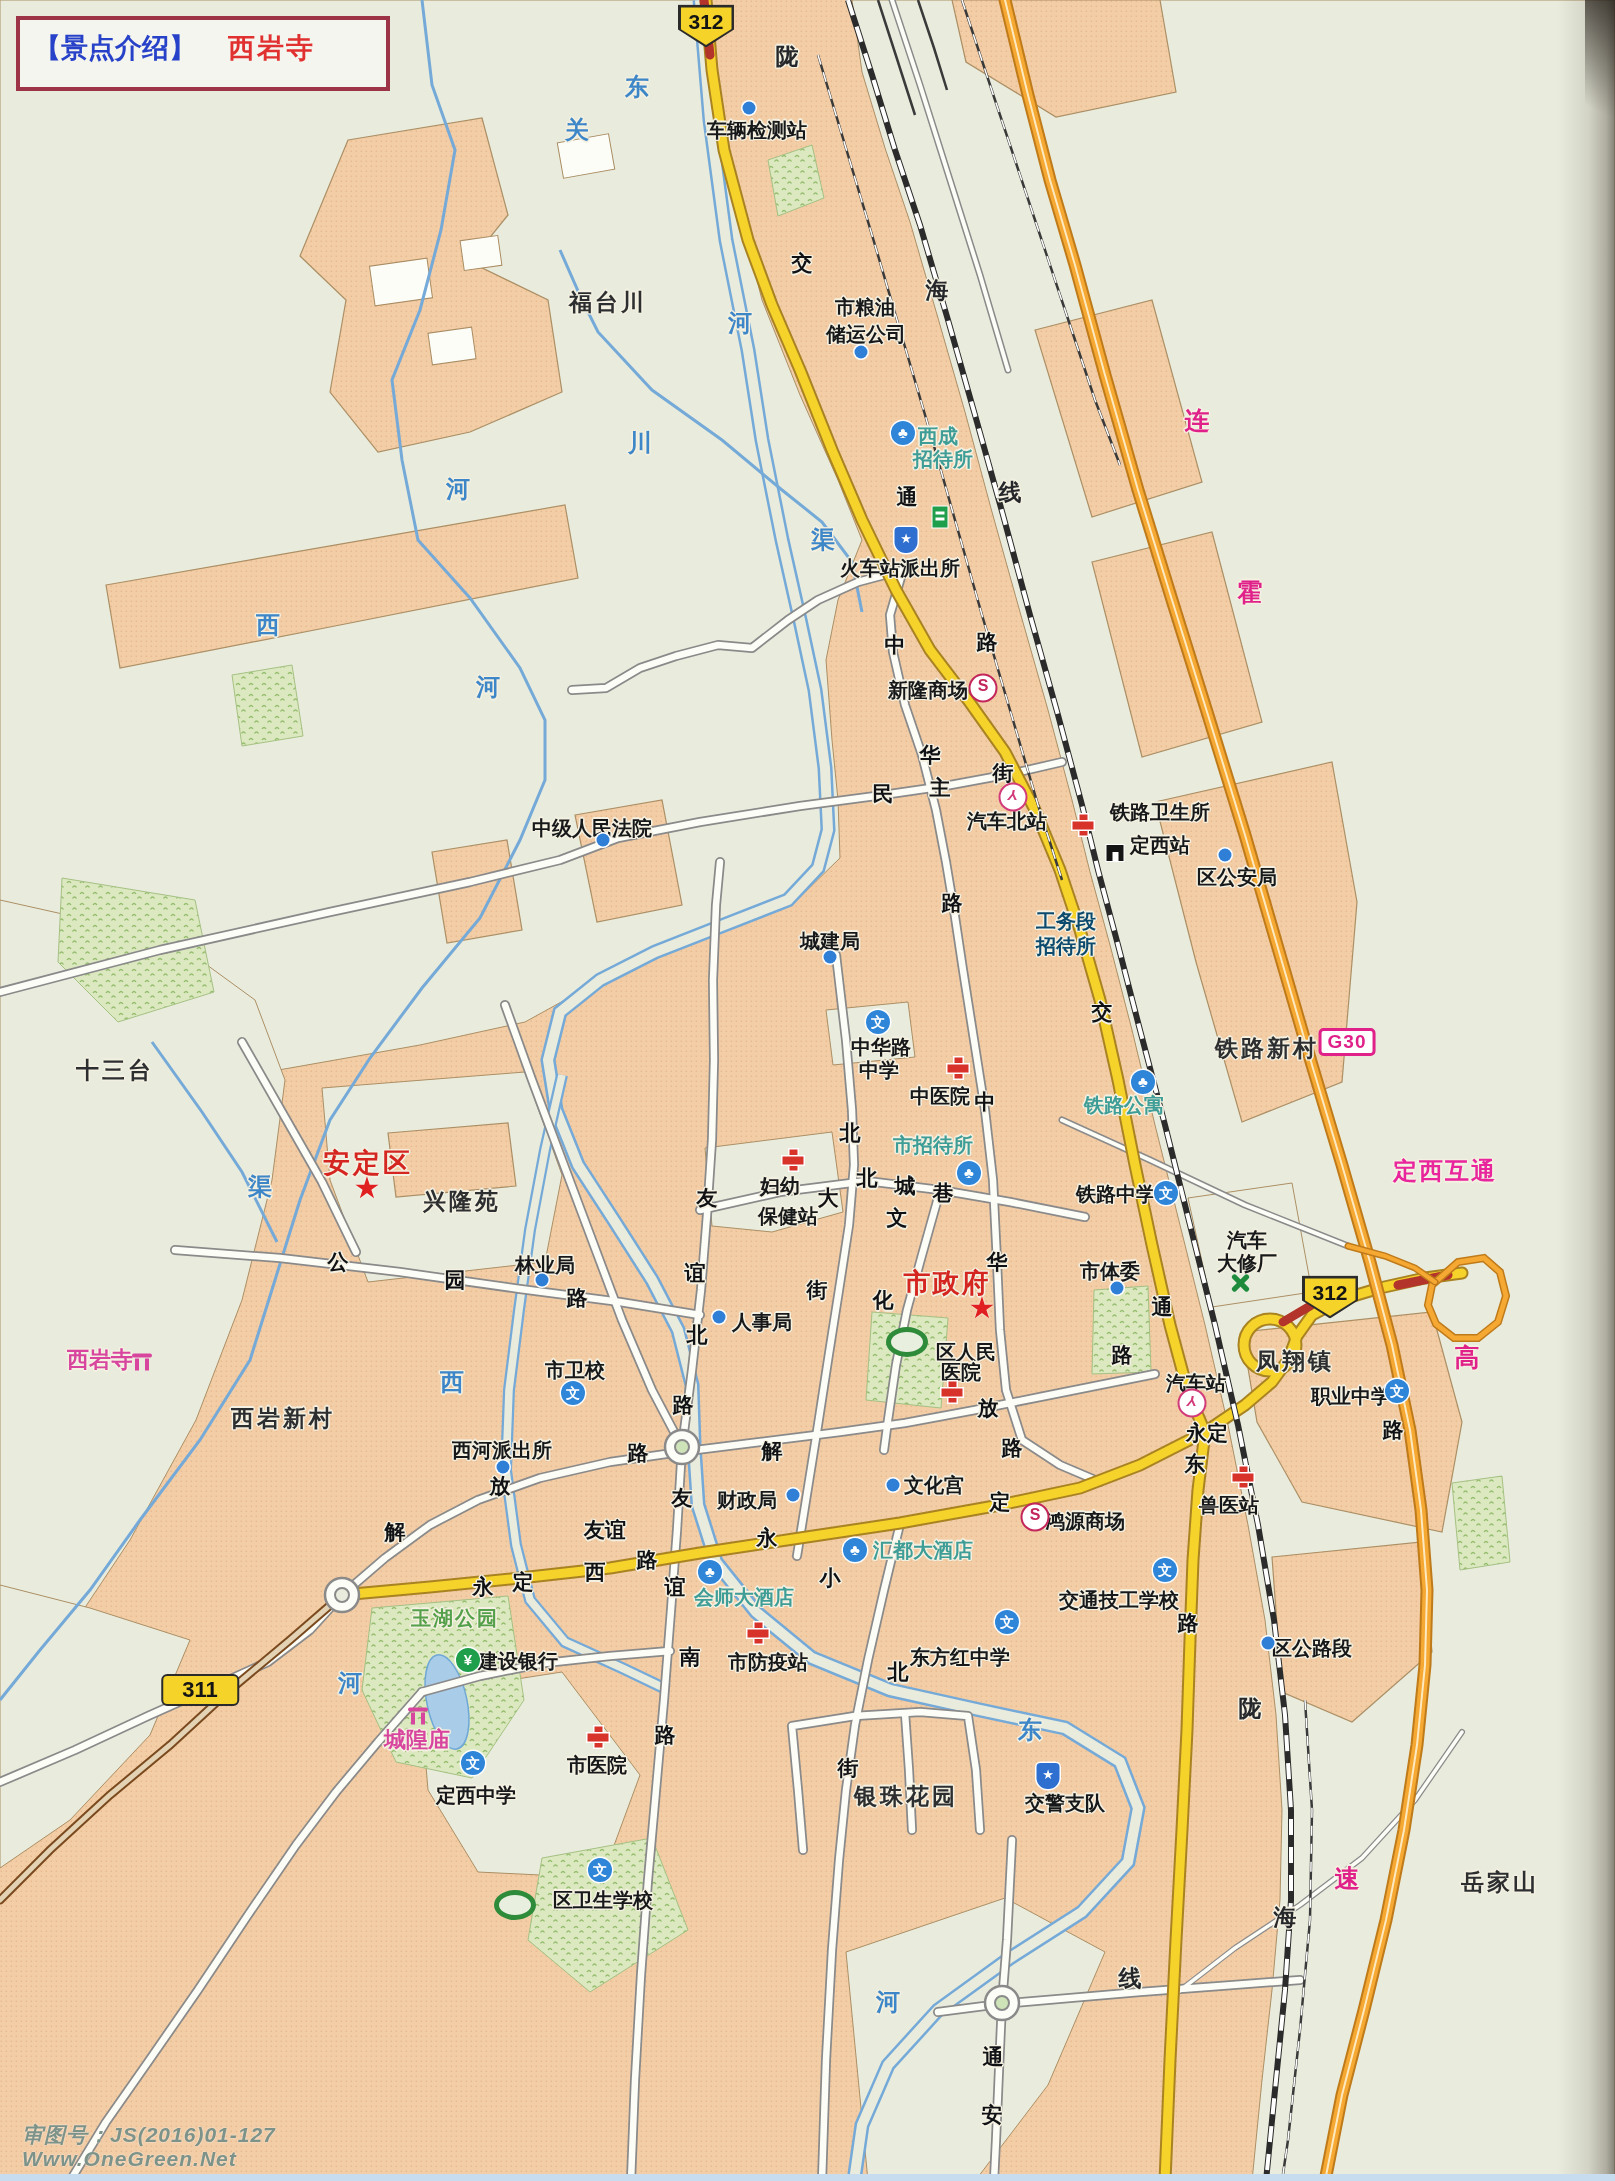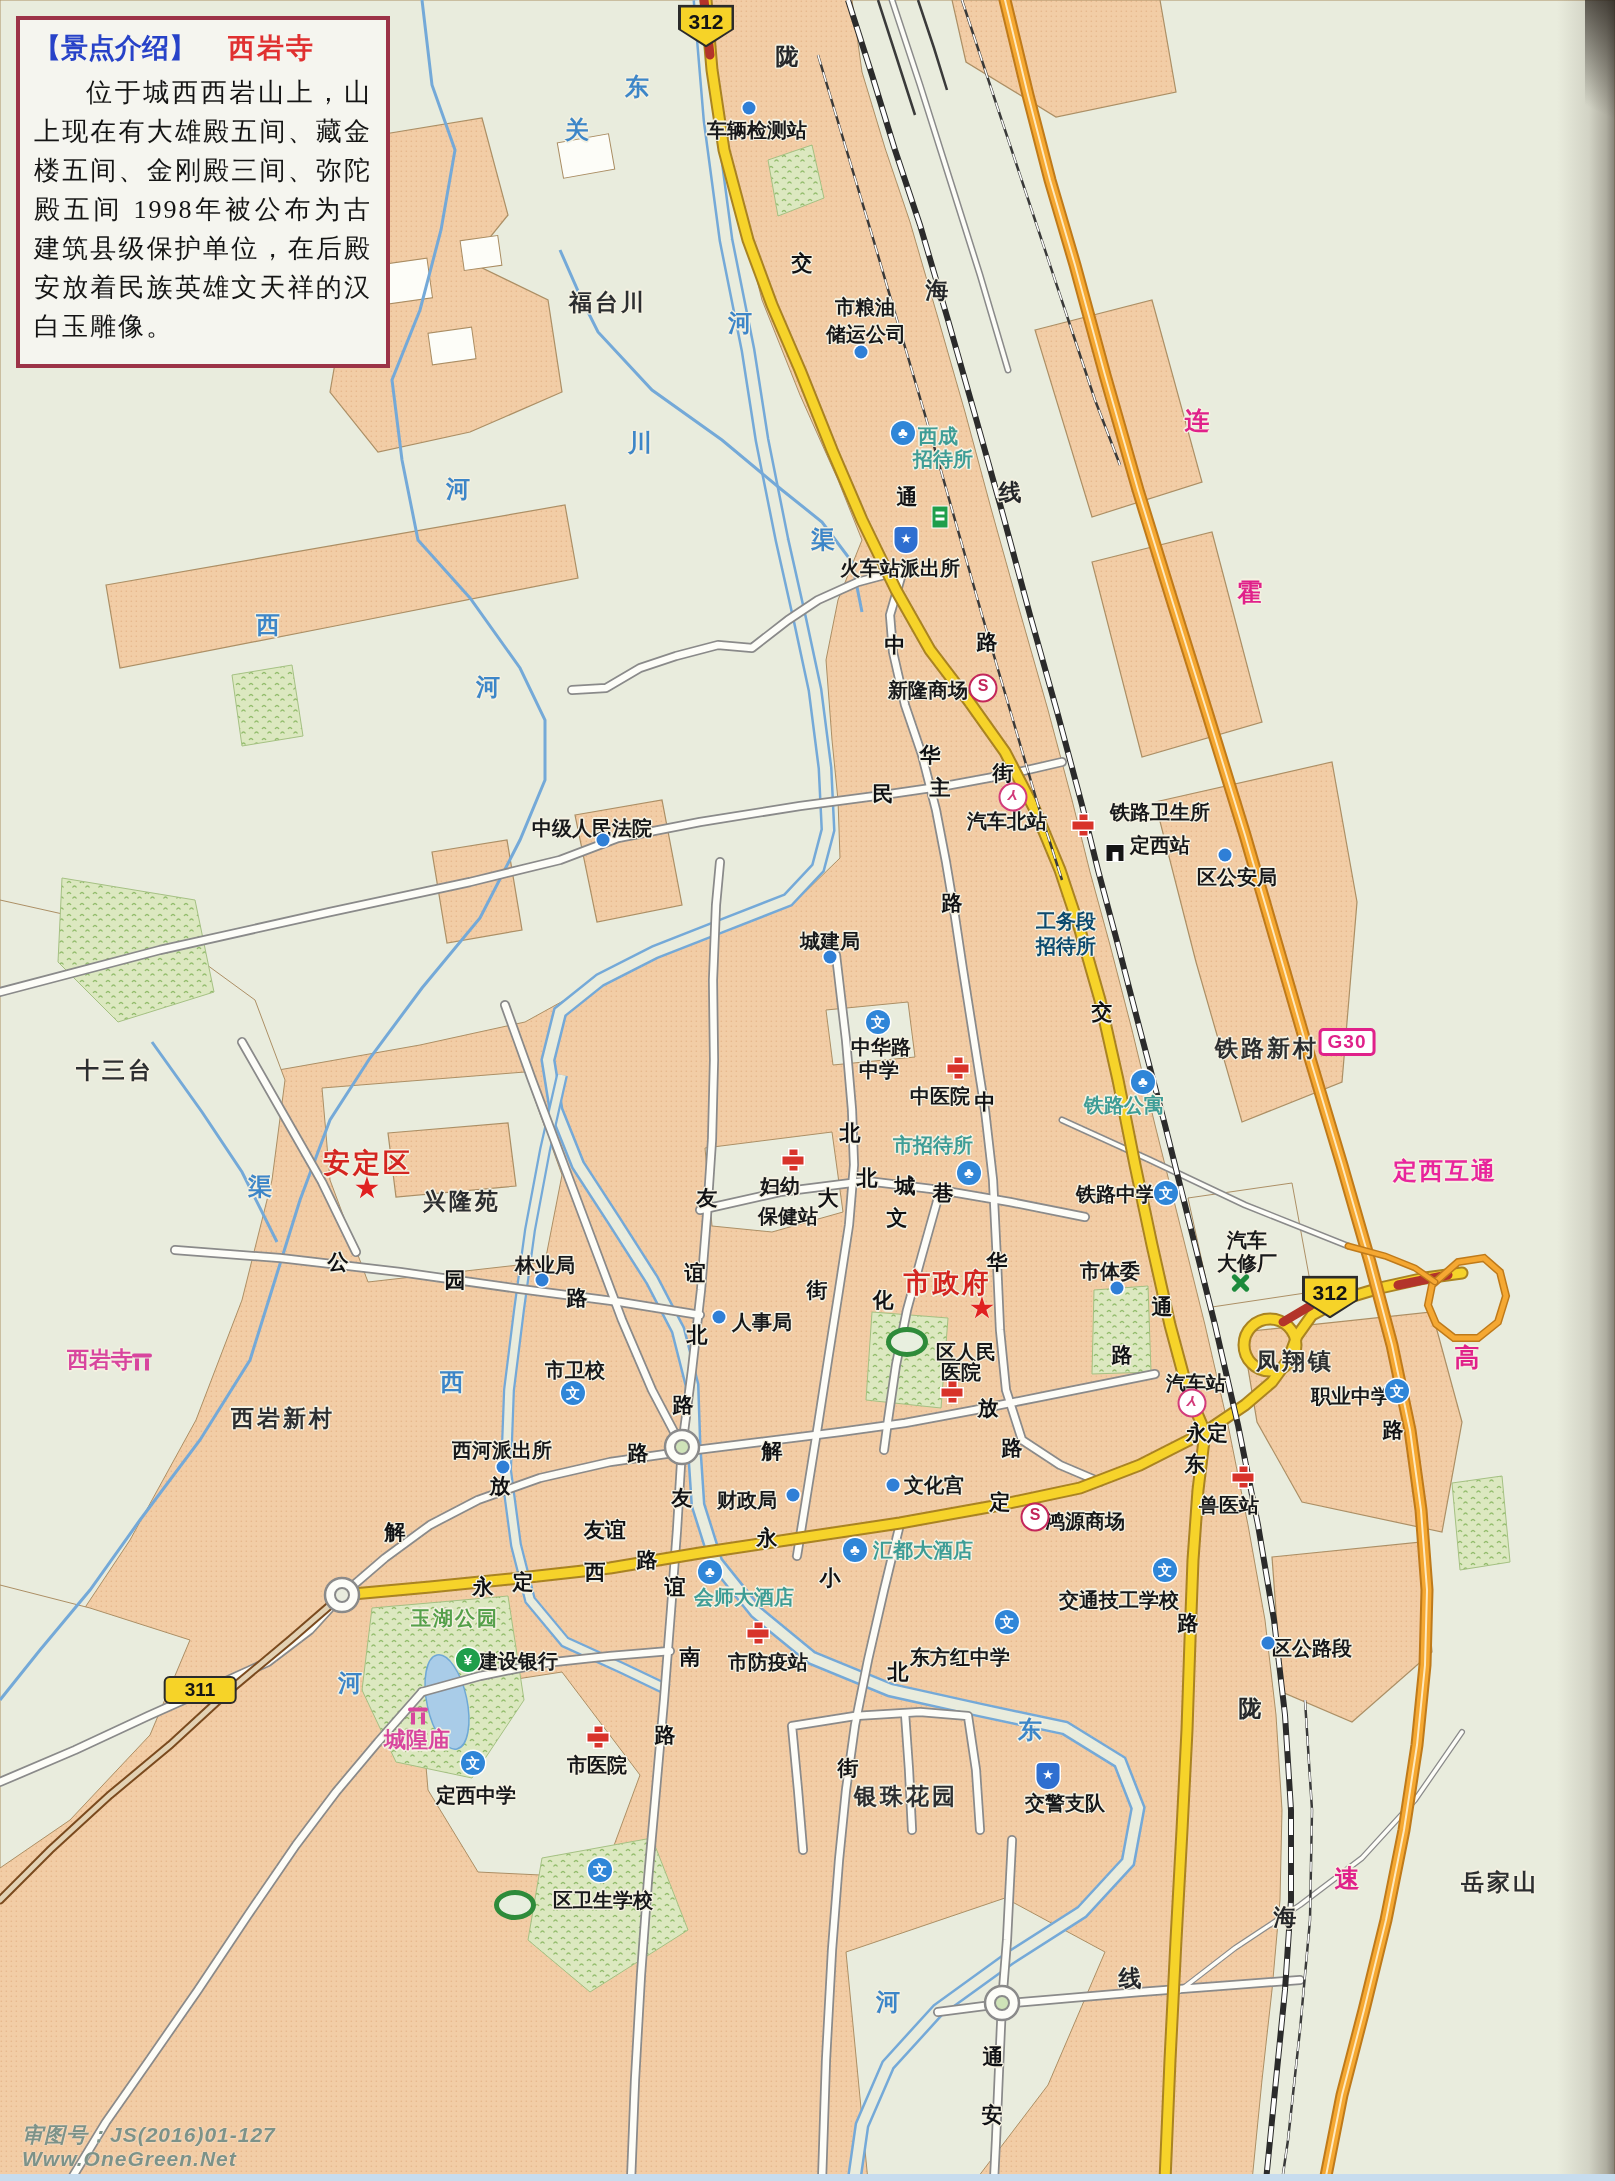--- a/index.html
+++ b/index.html
@@ -48,21 +48,21 @@
   .ic-temple .roof{left:1px;top:0;width:20px;height:4px;background:#d8459e;border-radius:2px;}
   .ic-temple .l1{left:4px;top:5px;width:4px;height:12px;background:#d8459e;}
   .ic-temple .l2{left:14px;top:5px;width:4px;height:12px;background:#d8459e;}
   .ic-grect{width:15px;height:21px;background:#1f9e4b;box-shadow:0 0 0 1px #fff;}
   .ic-grect i{left:3px;top:5px;width:9px;height:3px;background:#fff;box-shadow:0 6px 0 #fff;}
   .ic-stadium{width:32px;height:20px;border:5px solid #2e8b3a;border-radius:50%;background:#e8efdf;}
   
   .badge{position:absolute;transform:translate(-50%,-50%);z-index:12;}
   .b-shield{clip-path:polygon(0 0,100% 0,100% 58%,50% 100%,0 58%);background:#2b2b2b;padding:2.5px;}
   .b-shield-in{clip-path:polygon(0 0,100% 0,100% 58%,50% 100%,0 58%);background:#f6d328;color:#151515;font-weight:700;font-size:21px;padding:2px 8px 12px;}
-  .b-plate{background:#f6d328;border:2.5px solid #2b2b2b;border-radius:6px;color:#151515;font-weight:700;font-size:19px;padding:1px 19px;}
+  .b-plate{background:#f6d328;border:2.5px solid #2b2b2b;border-radius:6px;color:#151515;font-weight:700;font-size:22px;padding:1px 19px;}
   .b-g{background:#fff;border:3px solid #e0218a;border-radius:5px;color:#e0218a;font-weight:700;font-size:19px;padding:0 6px;letter-spacing:1px;}
   
   .infobox{position:absolute;left:16px;top:16px;width:374px;background:#f5f5ef;border:4px solid #9c3347;
            padding:8px 14px 14px;z-index:20;box-sizing:border-box;}
   .ib-title{font-size:38px;font-weight:700;color:#cc2b72;letter-spacing:8px;margin:2px 0 8px;}
   .ib-h{color:#2742c8;font-weight:700;font-size:27px;font-family:"Liberation Sans",sans-serif;margin-right:6px;letter-spacing:0;}
   .ib-p{font-family:"Liberation Serif",serif;font-size:26px;line-height:1.5;color:#141414;margin:0 0 4px;text-align:justify;letter-spacing:2px;}
   .ib-red{color:#e03030;font-weight:700;font-size:27px;margin-left:26px;font-family:"Liberation Sans",sans-serif;}
   .indent{text-indent:2em;}
   
@@ -502,21 +502,20 @@
       </div>
       <div class="badge" style="left: 200px; top: 1690px;">
         <div class="b-plate">311</div>
       </div>
     </div>
 
 <div class="infobox">
   <p class="ib-p">
     <span class="ib-h">【景点介绍】</span><span class="ib-red">西岩寺</span>
   </p>
-  <p class="ib-p indent">位于城西西岩山上，山上现在有大雄殿五间、藏金楼五间、金刚殿三间、弥陀殿五间 1998年被公布为古建筑县级保护单位，在后殿安放着民族英雄文天祥的汉白玉雕像。</p>
 </div>
 
 <div class="wm">
   <div>审图号：JS(2016)01-127</div>
   <div>Www.OneGreen.Net</div>
 </div>
 
 <div class="page-shadow"></div>
 <div class="corner-dark"></div>
 <div class="page-bottom"></div>

